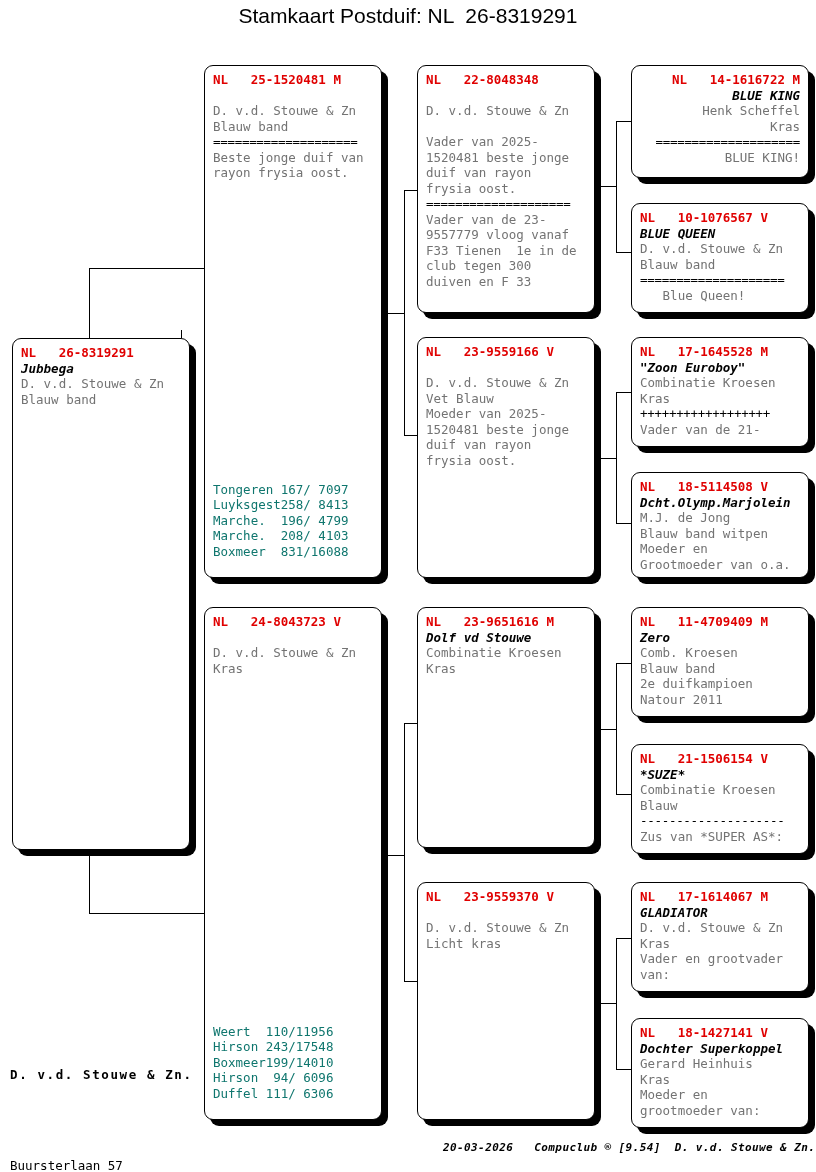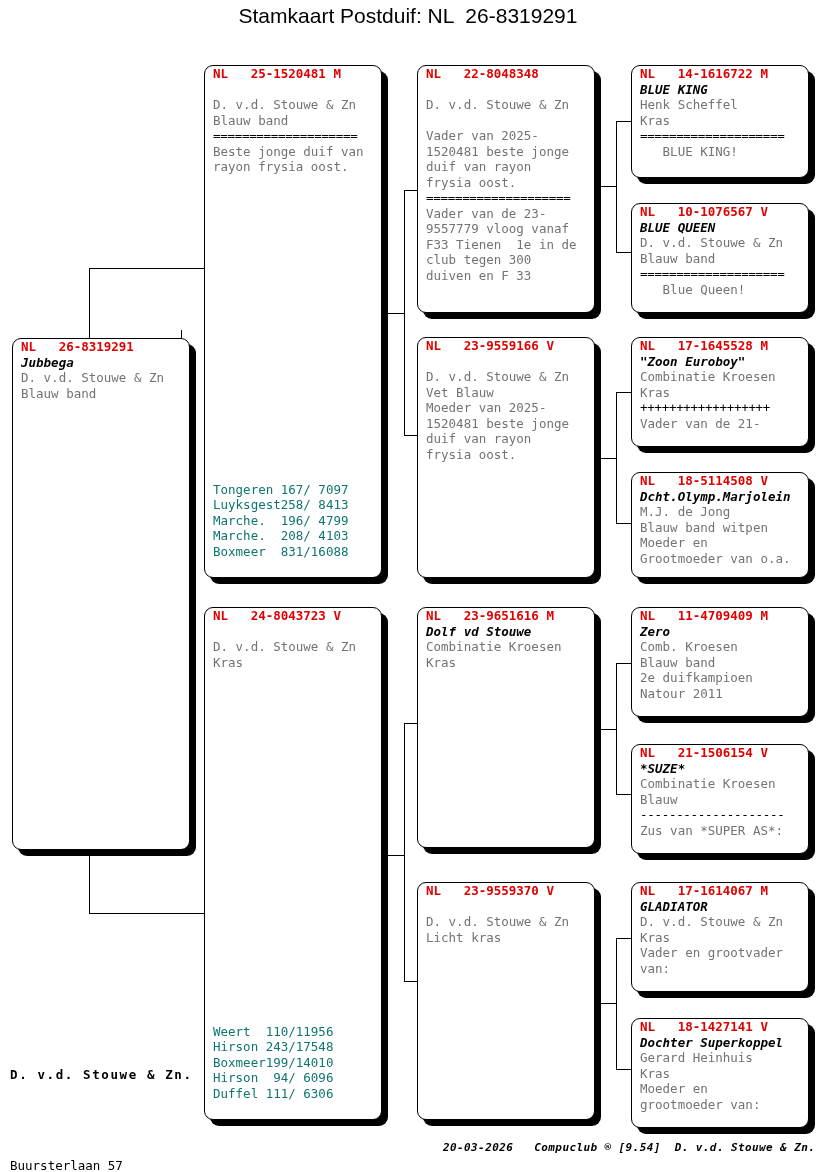--- a/index.html
+++ b/index.html
@@ -16,21 +16,21 @@
 
   
   .ln{position:absolute;background:#000;}
   .lnh{height:1px;}
   .lnv{width:1px;}
 
   
   .box{position:absolute;box-sizing:border-box;background:#fff;
        border:1px solid #000;border-radius:9px;
        box-shadow:6px 6px 0 0 #000;
-       padding:0 8px 4px 8px;overflow:hidden;}
+       padding:6px 8px 4px 8px;overflow:hidden;}
   .box .ring{color:#e00000;font-weight:bold;font-size:12.5px;
              line-height:15.5px;white-space:pre;}
   .box .nm{font-style:italic;font-weight:bold;font-size:12.5px;
            line-height:15.5px;white-space:pre;}
   .box .ln2{font-size:12.5px;line-height:15.5px;white-space:pre;color:#737373;}
   .box .sep{font-size:12.5px;line-height:15.5px;white-space:pre;color:#000;
             letter-spacing:-0.3px;}
   .box .blank{font-size:12.5px;line-height:15.5px;}
   .box .res{font-size:12.5px;line-height:15.5px;white-space:pre;color:#0f766e;}
   .res-wrap{position:absolute;left:8px;bottom:18px;}
@@ -156,21 +156,21 @@
     <div class="ln2">Kras</div>
   </div>
 
   <div class="box" style="left:417px;top:882px;width:178px;height:238px;">
     <div class="ring">NL   23-9559370 V</div>
     <div class="blank">&nbsp;</div>
     <div class="ln2">D. v.d. Stouwe &amp; Zn</div>
     <div class="ln2">Licht kras</div>
   </div>
 
-  <div class="box" style="left:631px;top:65px;width:178px;height:113px;">
+  <div class="box" style="left:631px;top:65px;width:178px;height:113px;text-align:right;">
     <div class="ring">NL   14-1616722 M</div>
     <div class="nm">BLUE KING</div>
     <div class="ln2">Henk Scheffel</div>
     <div class="ln2">Kras</div>
     <div class="sep">====================</div>
     <div class="ln2">   BLUE KING!</div>
   </div>
 
   <div class="box" style="left:631px;top:203px;width:178px;height:110px;">
     <div class="ring">NL   10-1076567 V</div>

